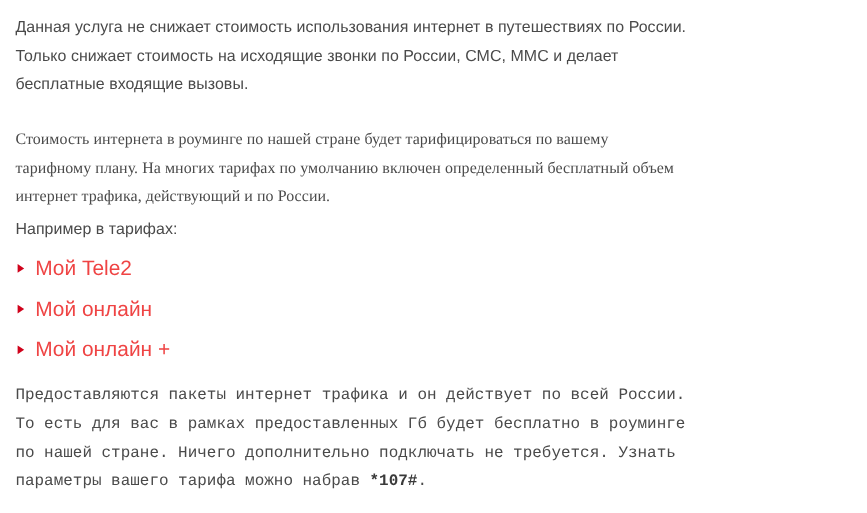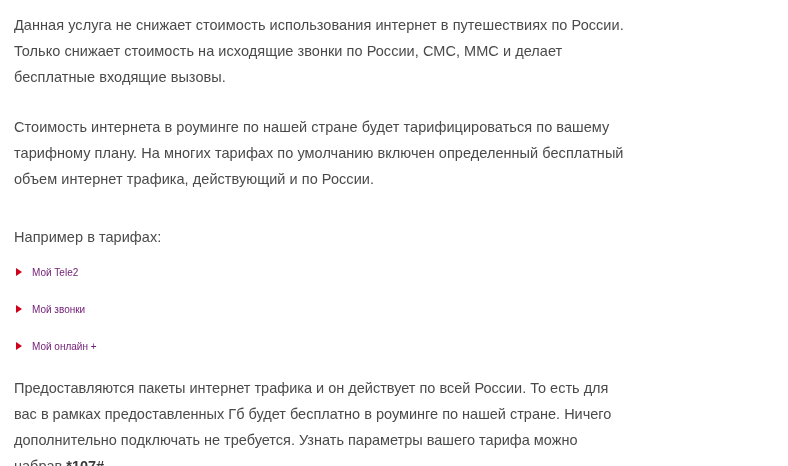--- a/index.html
+++ b/index.html
@@ -21,57 +21,59 @@
   }
   .para {
     font-size: 14.5px;
     line-height: 26px;
     color: #4a4a4a;
     margin: 0 0 22px 0;
     max-width: 760px;
     letter-spacing: 0.05px;
   }
   .para.tight {
-    margin-bottom: 32px;
+    margin-bottom: 4px;
+    font-family: Liberation Serif, serif;
   }
   .para.intro {
     margin-bottom: 24px;
   }
   .para.example {
     margin-bottom: 14px;
   }
   .list {
     list-style: none;
     margin: 0 0 10px 0;
     padding: 0;
   }
   .list-item {
-    font-size: 10px;
+    font-size: 19px;
     line-height: 18px;
-    color: #701a75;
+    color: #ef4444;
     padding: 0 0 0 18px;
     margin: 0 0 19px 0;
     position: relative;
   }
   .list-item .bullet-icon {
     position: absolute;
     left: 2px;
     top: 4px;
     width: 0;
     height: 0;
     border-left: 6px solid #d0021b;
     border-top: 4.5px solid transparent;
     border-bottom: 4.5px solid transparent;
   }
   .last-para {
     font-size: 14.5px;
     line-height: 26px;
     color: #4a4a4a;
     margin: 0;
     max-width: 770px;
+    font-family: Liberation Mono, monospace;
   }
   .code {
     font-weight: bold;
     color: #3a3a3a;
   }
 </style>
 </head>
 <body>
 
 <div class="article">
@@ -82,21 +84,21 @@
 
   <p class="para example">Например в тарифах:</p>
 
   <ul class="list">
     <li class="list-item">
       <span class="bullet-icon"></span>
       <span>Мой Tele2</span>
     </li>
     <li class="list-item">
       <span class="bullet-icon"></span>
-      <span>Мой звонки</span>
+      <span>Мой онлайн</span>
     </li>
     <li class="list-item">
       <span class="bullet-icon"></span>
       <span>Мой онлайн +</span>
     </li>
   </ul>
 
   <p class="last-para">
     <span>Предоставляются пакеты интернет трафика и он действует по всей России. То есть для вас в рамках предоставленных Гб будет бесплатно в роуминге по нашей стране. Ничего дополнительно подключать не требуется. Узнать параметры вашего тарифа можно набрав </span><span class="code">*107#</span><span>.</span>
   </p>

